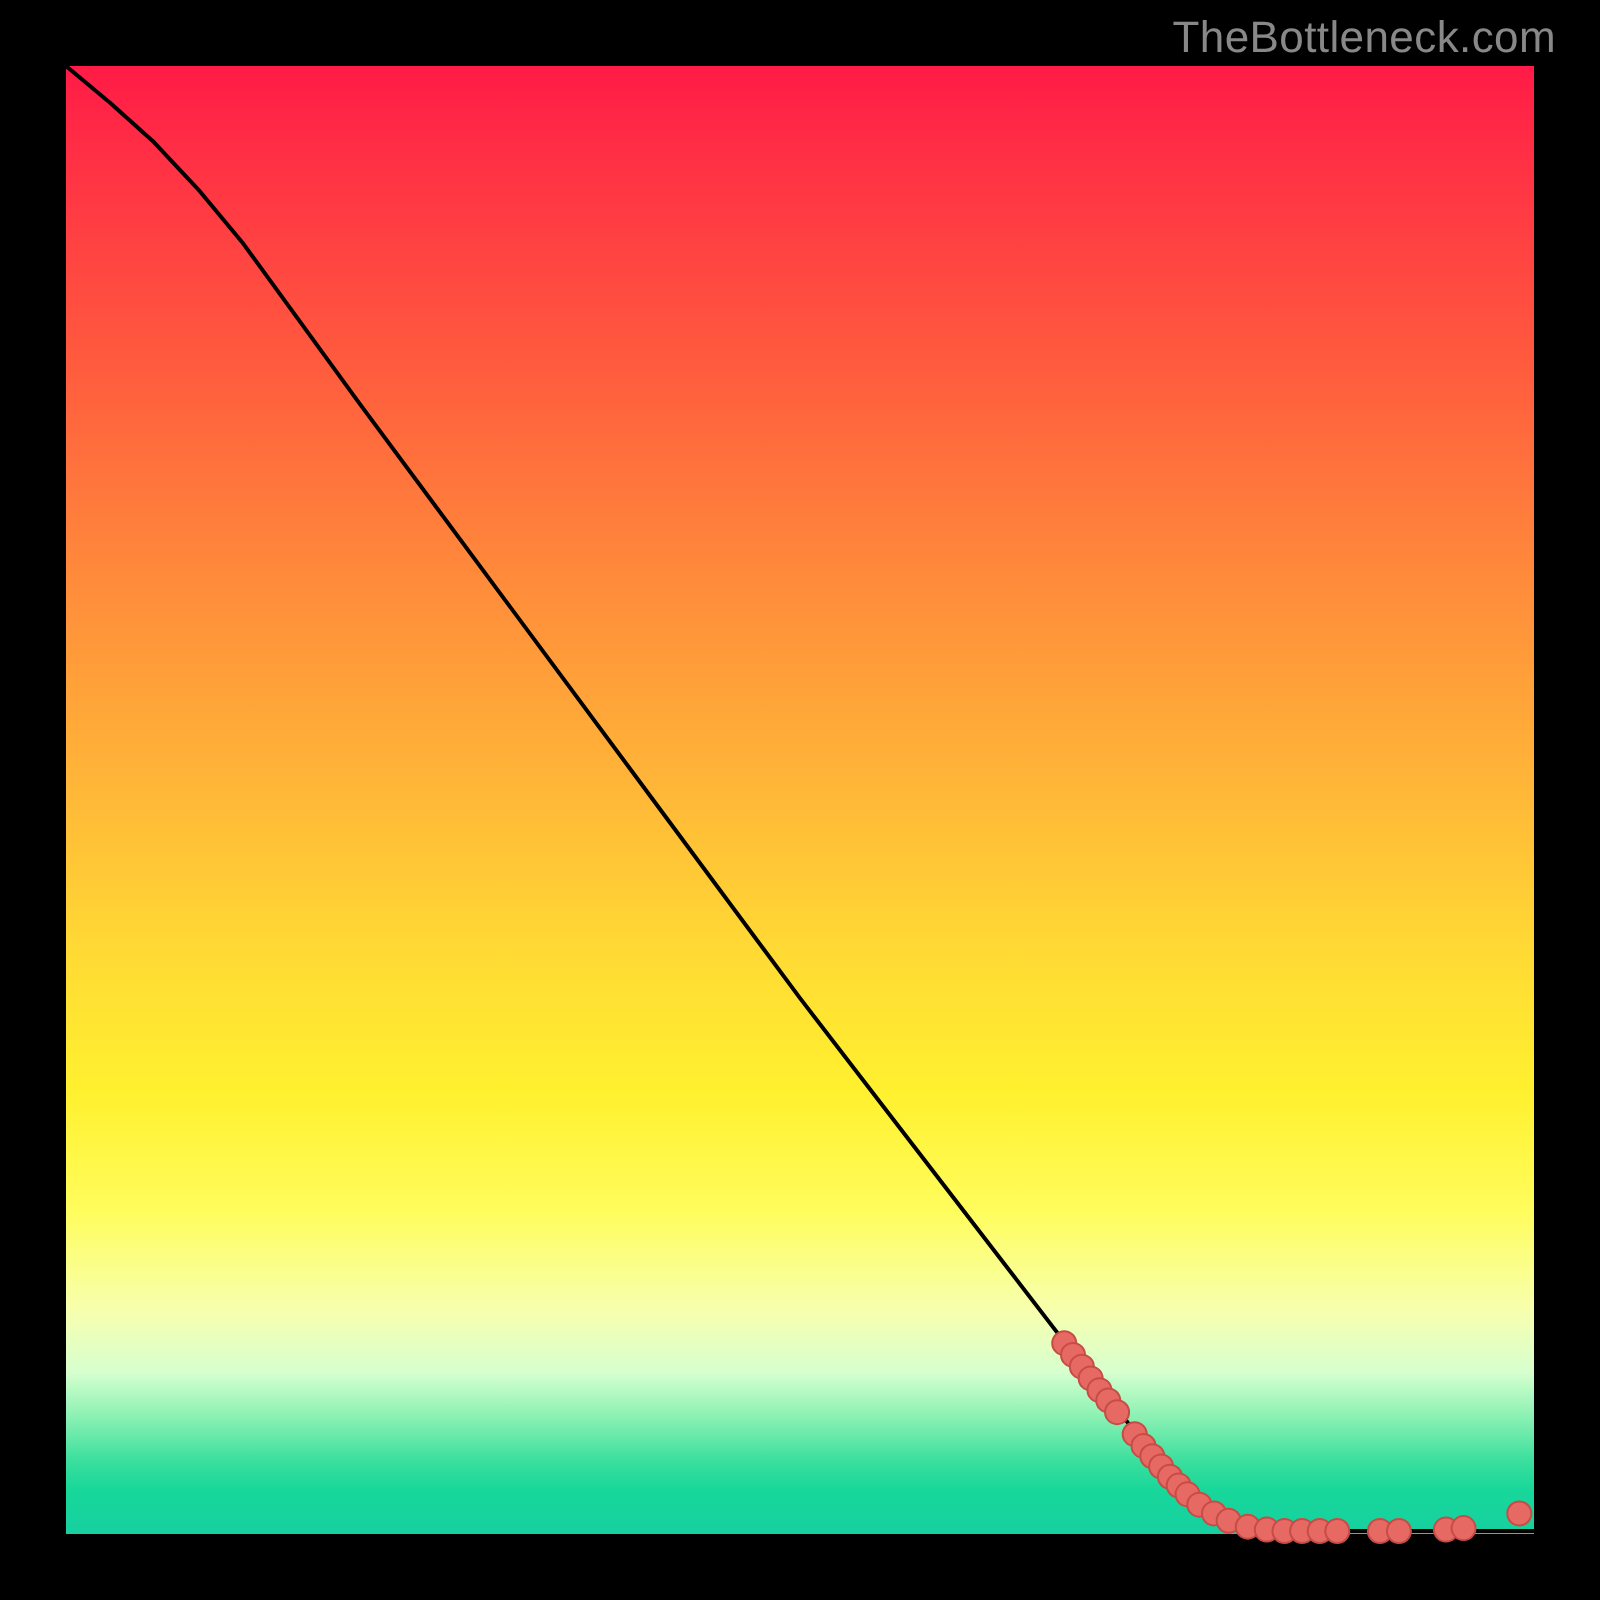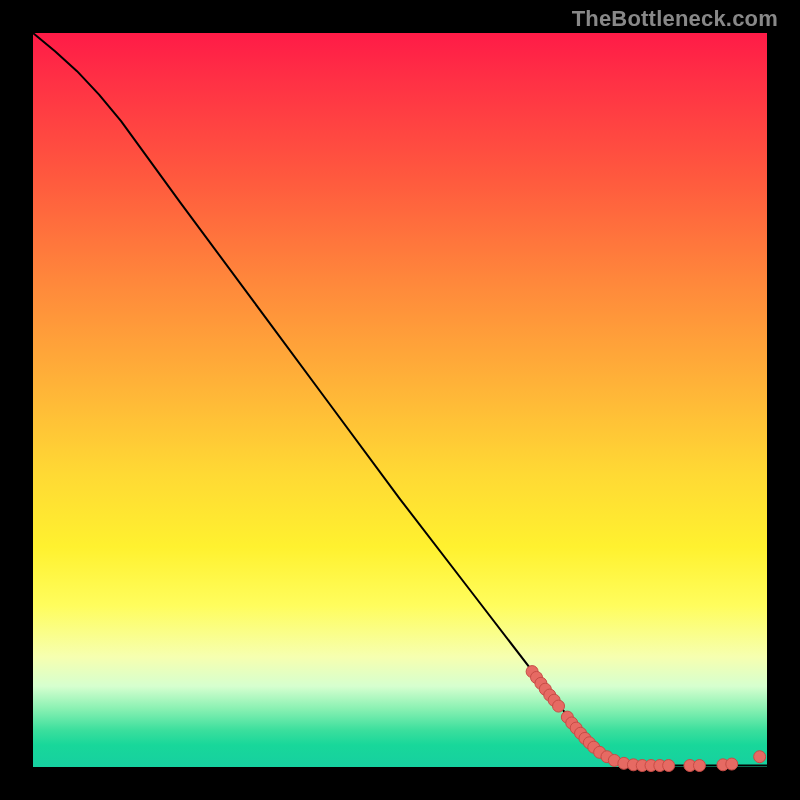--- a/index.html
+++ b/index.html
@@ -48,21 +48,21 @@
     width: 734px;
     height: 734px;
     overflow: visible;
   }
   .watermark {
     position: absolute;
     top: 6px;
     right: 22px;
     color: #888;
     font-size: 22px;
-    font-weight: 700;
+    font-weight: 400;
     letter-spacing: 0.2px;
     user-select: none;
   }
 </style>
 </head>
 <body>
 
 <div class="stage">
   <div class="plot"></div>
 

